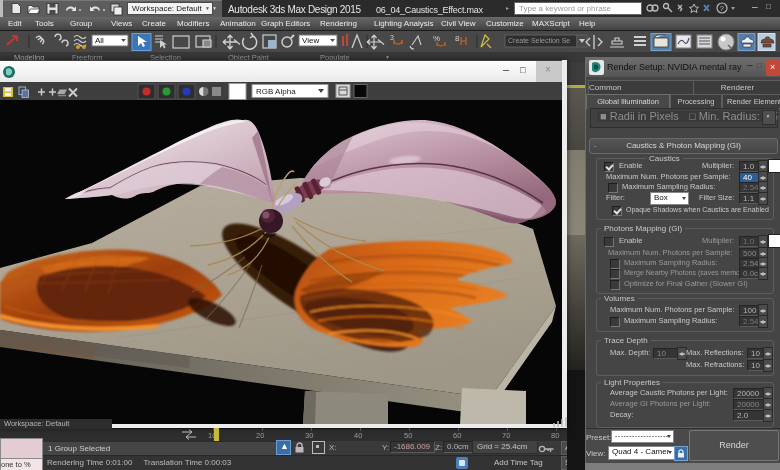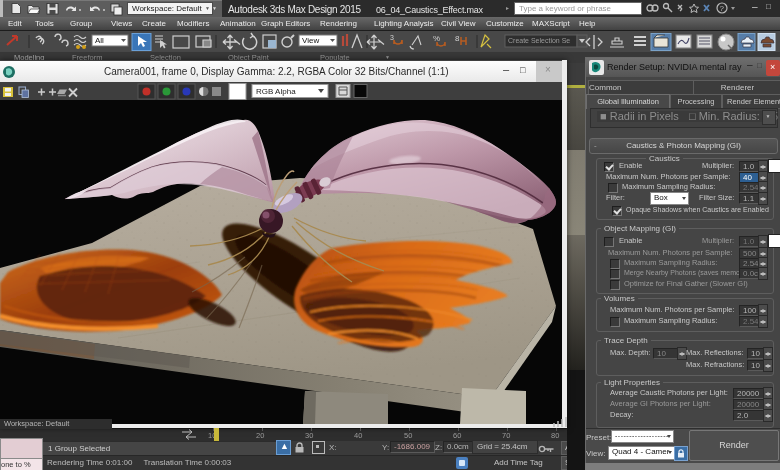--- a/index.html
+++ b/index.html
@@ -250,21 +250,20 @@
  <div class="a" style="left:0;top:424px;width:567px;height:4px;background:#ececec;z-index:12;"></div>
  <svg class="a" style="left:548px;top:416px;z-index:13;" width="19" height="12">
       <path d="M18 1 v10 M14 3 v8 M10 5 v6 M6 7 v4" stroke="#bbb" stroke-width="1.5"></path>
     </svg>
 
  <div class="a" style="left:0;top:61px;width:562px;height:21px;background:linear-gradient(#fdfdfd,#e9e9e9);z-index:11;">
    <svg class="a" style="left:2px;top:4px;" width="14" height="14">
         <circle cx="7" cy="7" r="6" fill="#1d6e62"></circle>
         <path d="M4 4 c4-2 7 1 6 4 c-1 3-5 3-6 1 z" fill="#7ad0c0"></path>
       </svg>
-   <div class="tx" style="left:104px;top:5px;color:#2a2a2a;font-size:10px;">Camera001, frame 0, Display Gamma: 2.2, RGBA Color 32 Bits/Channel (1:1)</div>
    <div class="tx" style="left:503px;top:2px;color:#333;font-size:11px;">–</div>
    <div class="tx" style="left:520px;top:4px;color:#333;font-size:9px;">□</div>
    <div class="a" style="left:536px;top:0;width:26px;height:21px;background:#c9c9c9;">
         <span style="position:absolute;left:9px;top:3px;color:#8a8a8a;font-size:10px;">×</span>
       </div>
  </div>
 
  <div class="a" style="left:0;top:82px;width:562px;height:18px;background:#3e3e3e;z-index:11;">
    <svg class="a" style="left:0;top:0;" width="562" height="18" viewBox="0 0 562 18">
     <rect x="3" y="5" width="10" height="10" fill="#d8c23a"></rect>
@@ -535,21 +534,21 @@
   <div class="spin" style="left:758px;top:181px;height:11px;z-index:23;"></div>
   <div class="tx ptx" style="left:606px;top:193px;z-index:23;">Filter:</div>
   <div class="wdd" style="left:650px;top:192px;width:34px;height:11px;z-index:23;">Box</div>
   <div class="tx ptx" style="left:699px;top:193px;z-index:23;">Filter Size:</div>
   <div class="fld" style="left:739px;top:193px;width:17px;height:9px;z-index:23;">1.1</div>
   <div class="spin" style="left:758px;top:192px;height:11px;z-index:23;"></div>
   <div class="cb on" style="left:612px;top:206px;z-index:23;"></div>
   <div class="tx ptx" style="left:626px;top:205px;z-index:23;font-size:7px;">Opaque Shadows when Caustics are Enabled</div>
 
   <div class="grp" style="left:596px;top:228px;width:176px;height:64px;z-index:22;"></div>
-  <div class="grplab" style="left:601px;top:224px;z-index:23;">Object Mapping (GI)</div>
+  <div class="grplab" style="left:601px;top:224px;z-index:23;">Photons Mapping (GI)</div>
   <div class="cb" style="left:604px;top:237px;z-index:23;"></div>
   <div class="tx ptx" style="left:619px;top:236px;z-index:23;">Enable</div>
   <div class="tx ptx" style="left:702px;top:236px;z-index:23;color:#9a9a9a;">Multiplier:</div>
   <div class="fld" style="left:739px;top:236px;width:17px;height:9px;color:#777;z-index:23;">1.0</div>
   <div class="spin" style="left:758px;top:235px;height:11px;z-index:23;"></div>
   <div class="a" style="left:768px;top:234px;width:11px;height:12px;background:#fff;border:1px solid #222;z-index:23;"></div>
   <div class="tx ptx" style="left:608px;top:248px;z-index:23;color:#9a9a9a;">Maximum Num. Photons per Sample:</div>
   <div class="fld" style="left:739px;top:248px;width:17px;height:9px;color:#888;z-index:23;">500</div>
   <div class="spin" style="left:758px;top:247px;height:11px;z-index:23;"></div>
   <div class="cb" style="left:610px;top:259px;z-index:23;"></div>

